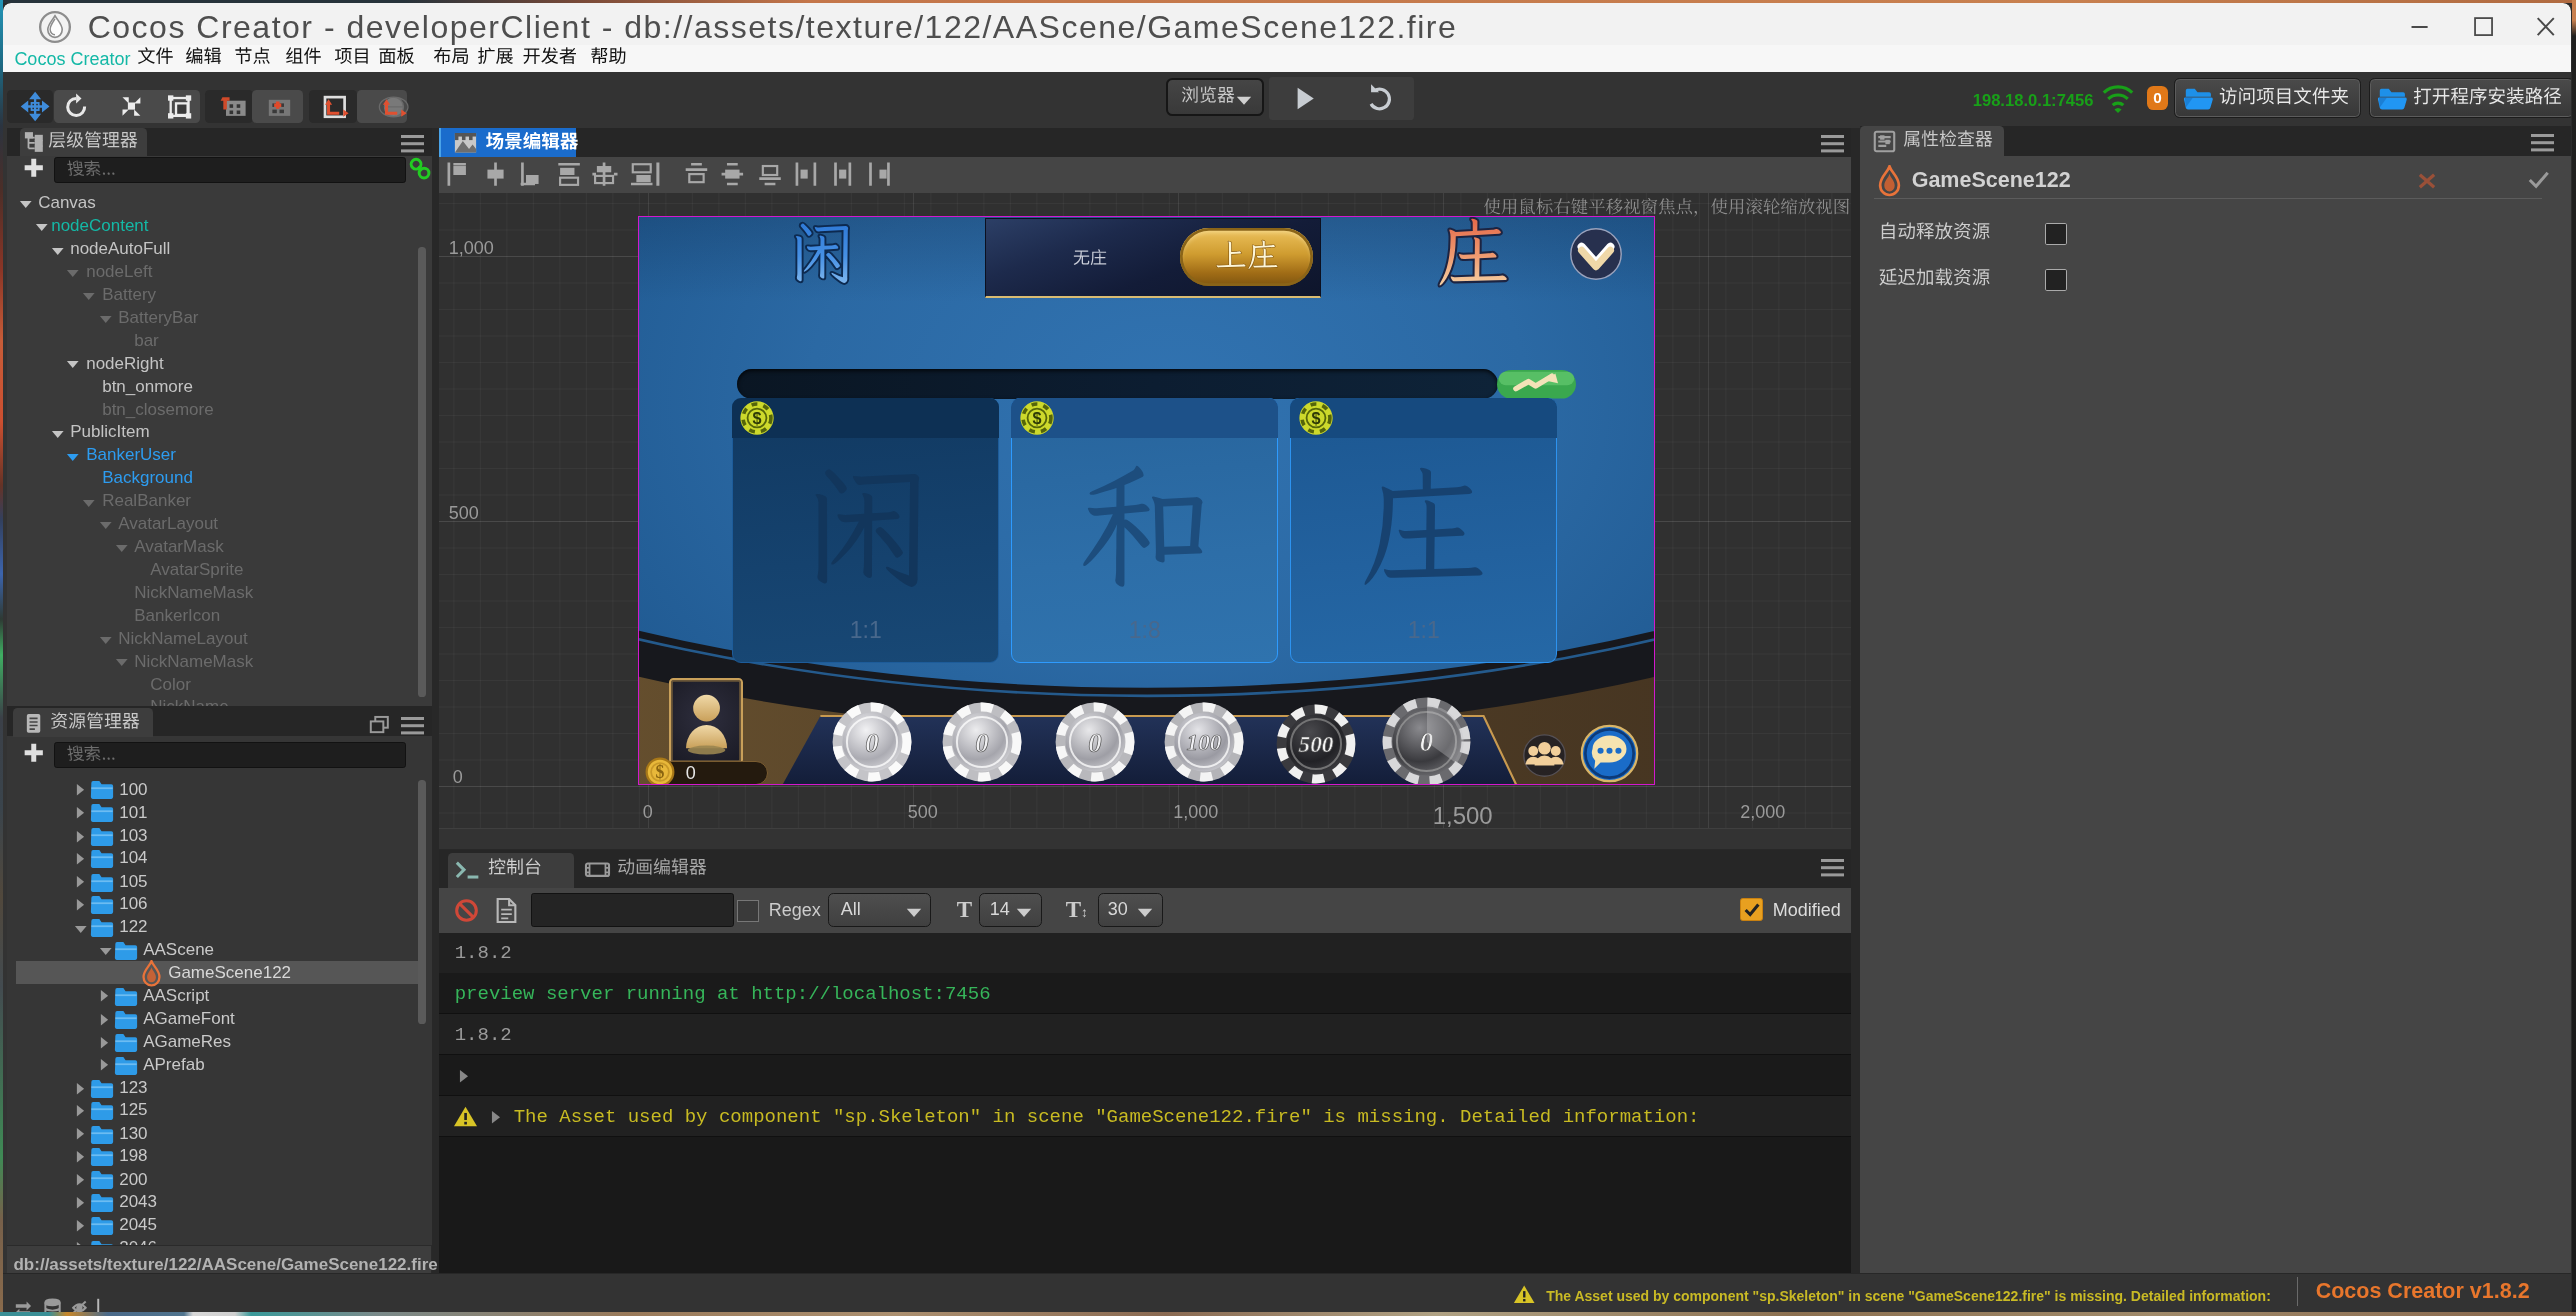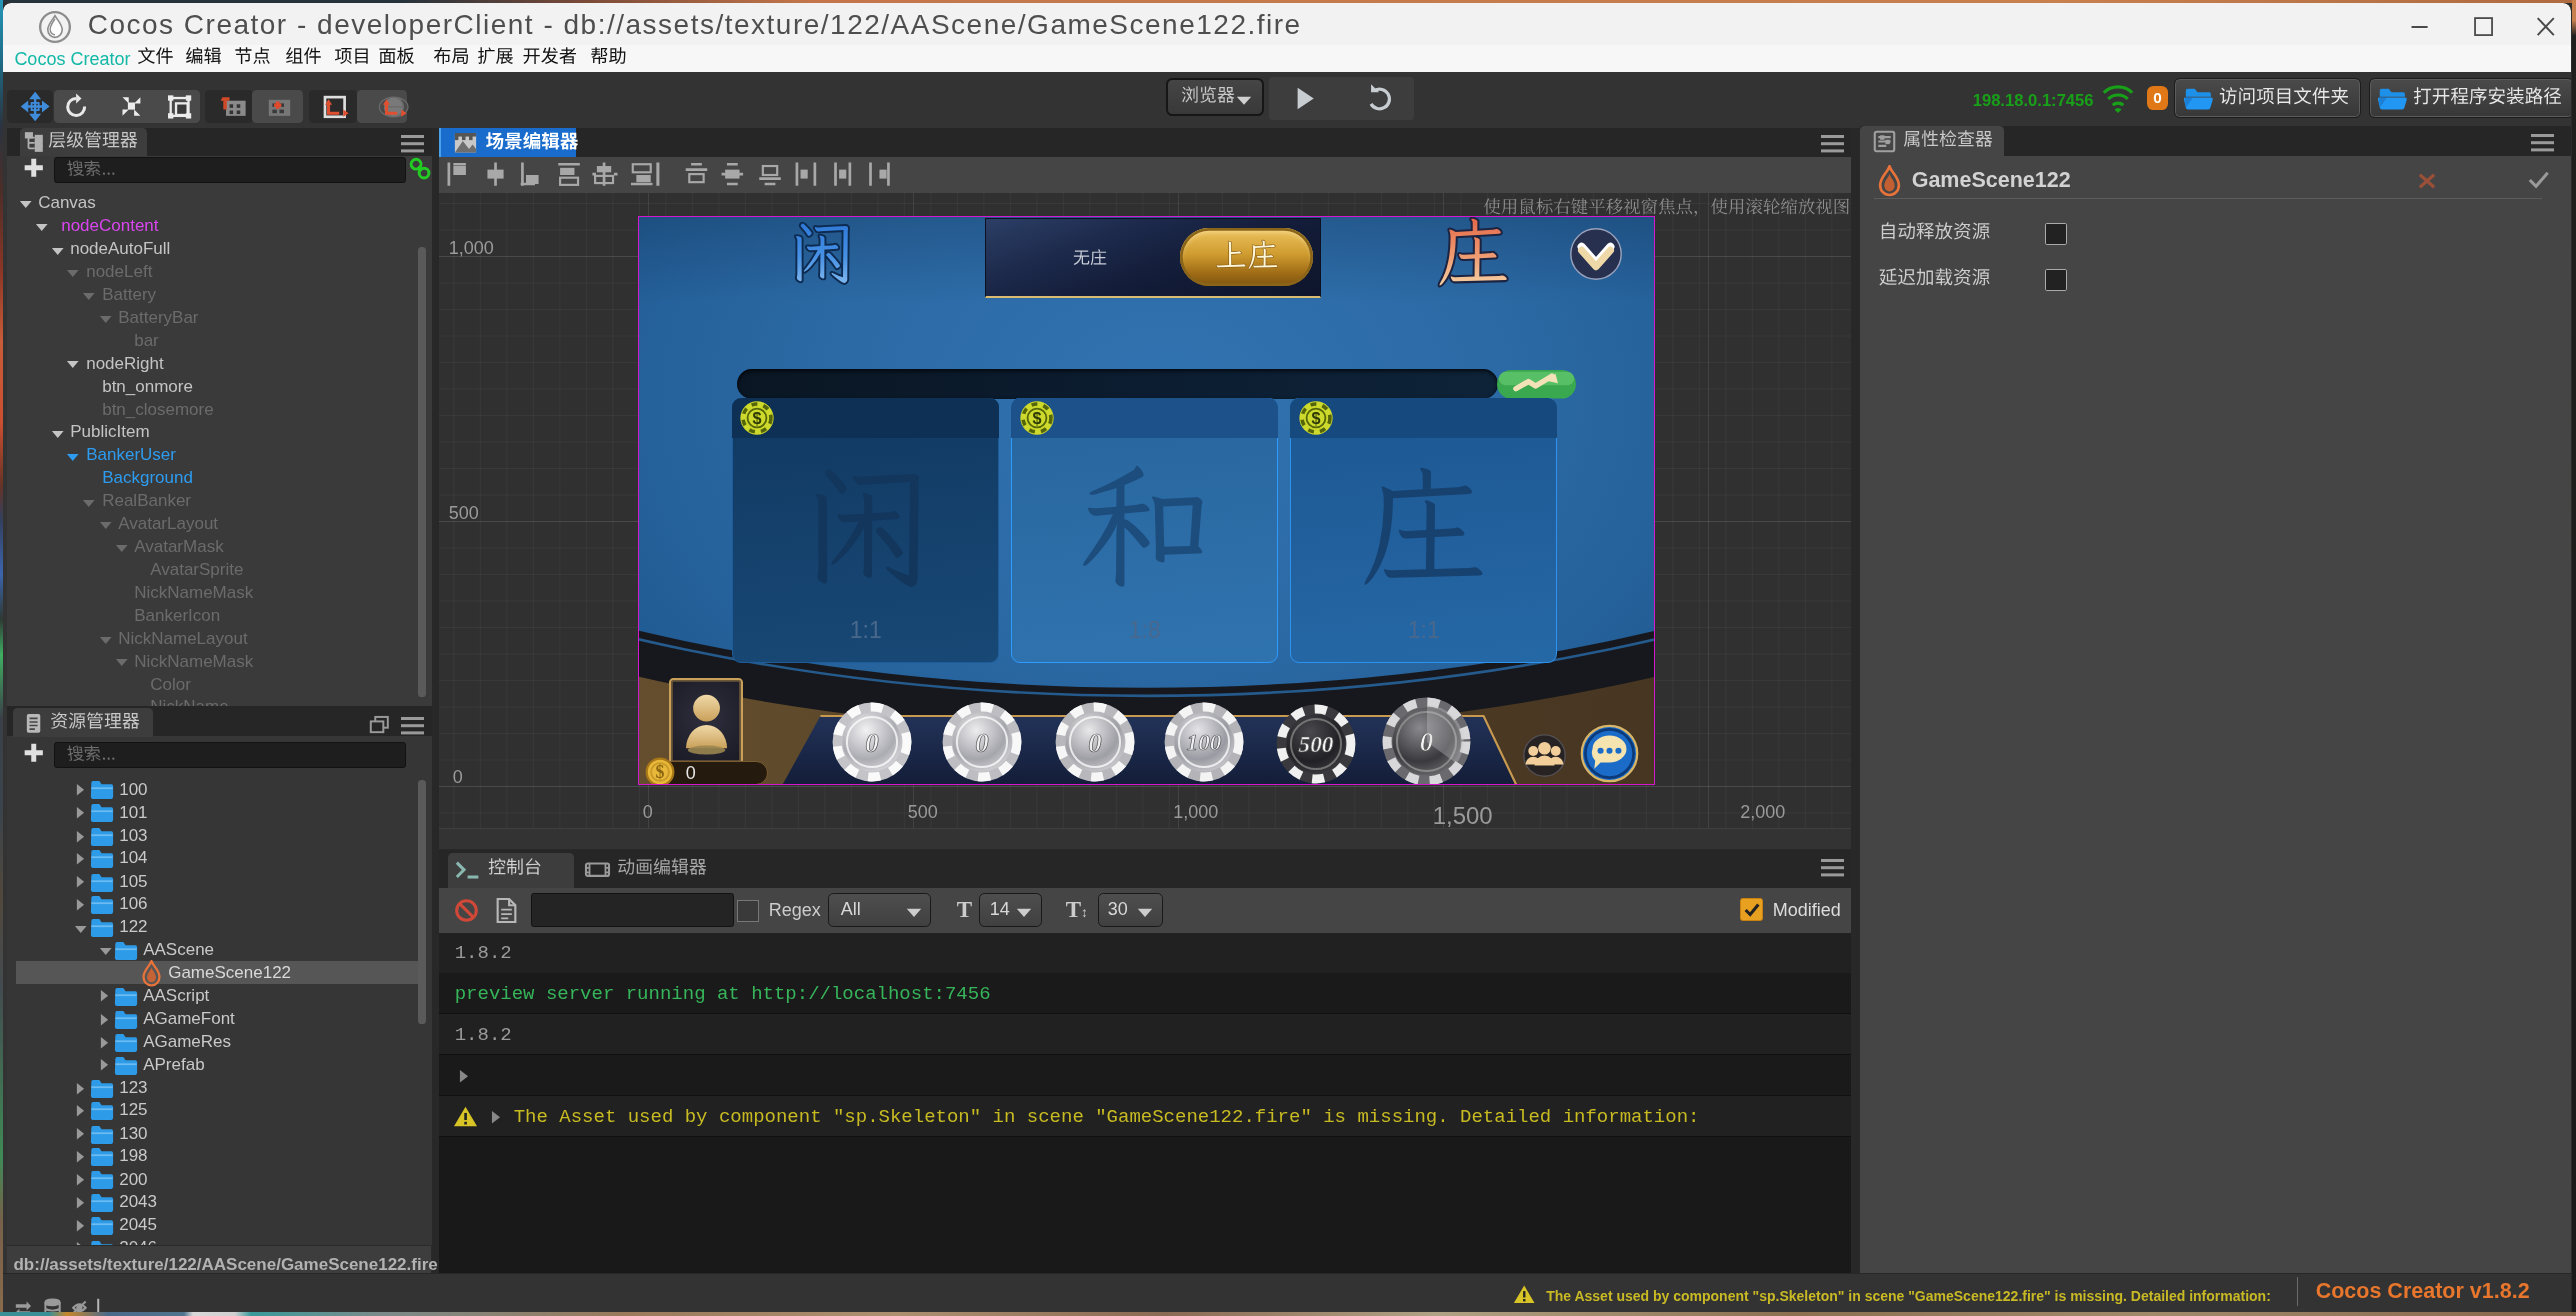--- a/index.html
+++ b/index.html
@@ -16,21 +16,21 @@
 <div class="a" style="left:0;top:0;width:2.7px;height:1316px;background:linear-gradient(180deg,#2596b8 0,#1d6a84 63px,#2b3440 126px,#4a2e28 188px,#8a3526 269px,#c75c38 341px,#cc4f30 422px,#663326 485px,#32405e 520px,#3c64ad 574px,#2e3a34 619px,#3fae62 655px,#3b4048 718px,#3a444c 808px,#51483c 897px,#434b50 987px,#3f8a55 1157px,#77604a 1220px,#8a6b4c 1316px)"></div>
 <div class="a" style="left:2572px;top:0;width:4.5px;height:1316px;background:linear-gradient(180deg,#c8804f 0,#c8804f 20px,#20201f 36px,#191919 1316px)"></div>
 <div class="a" style="left:0;top:1312px;width:2576px;height:4.5px;background:linear-gradient(90deg,#3a8f96 0,#3a8f96 49px,#c8872a 67px,#4a6a8a 108px,#50748e 184px,#d8d8d8 193px,#cfcfcf 235px,#3a9a9a 251px,#7a8a8a 377px,#9a7a5a 628px,#ac9070 897px,#8a6a52 1166px,#b0a284 1436px,#8c7050 1794px,#a08a6a 2153px,#86644a 2576px)"></div>
 <div id="win">
     <div class="a" style="left:0;top:0;width:2568px;height:42px;background:#f2f2f2;border-radius:8px 8px 0 0"></div>
     <svg class="a" style="left:34px;top:6.3px" width="36" height="36" viewBox="0 0 40 40">
 <circle cx="20" cy="20" r="16.5" fill="none" stroke="#8d8d8d" stroke-width="2.6"></circle>
 <path d="M20 7.5 C24 14 28 17.5 28 23 a8 8.5 0 0 1-16 0 C12 17.5 16 14 20 7.5 Z" fill="#fdfdfd" stroke="#8d8d8d" stroke-width="1.8"></path>
 <path d="M20 11 C17 15.5 14.6 18.5 14.6 22.6 a5.4 6 0 0 0 5.4 6" fill="none" stroke="#8d8d8d" stroke-width="1.6"></path>
 </svg>
-    <div class="a" style="left:85px;top:6.3px;font-size:28px;color:#4e4e4e;letter-spacing:1.5px">Cocos Creator - developerClient - db://assets/texture/122/AAScene/GameScene122.fire</div>
+    <div class="a" style="left:85px;top:6.3px;font-size:32px;color:#4e4e4e;letter-spacing:1.5px">Cocos Creator - developerClient - db://assets/texture/122/AAScene/GameScene122.fire</div>
     <svg class="a" style="left:2396px;top:7.2px" width="170" height="30.5" viewBox="0 0 190 34">
 <line x1="14" y1="19" x2="32" y2="19" stroke="#4a4a4a" stroke-width="2.2"></line>
 <rect x="85" y="9" width="19" height="19" fill="none" stroke="#4a4a4a" stroke-width="2"></rect>
 <path d="M155 9 L173 28 M173 9 L155 28" stroke="#4a4a4a" stroke-width="2.2"></path>
 </svg>
     <div class="a" style="left:0;top:42px;width:2568px;height:27px;background:#f7f7f7"></div>
     <div class="a" style="left:11.7px;top:46px;font-size:18px;color:#14b8a6;font-weight:500">Cocos Creator</div>
     <div class="a" style="left:134px;top:45px;">
       <svg width="37" height="23" viewBox="0 0 41 26" style="overflow:visible">
         <g fill="#141414" transform="translate(0,16.4) scale(0.020500,-0.020500)">
@@ -298,21 +298,21 @@
       </g>
     </svg>
     <div class="a" style="left:4.5px;top:187px;width:425px;height:516px;overflow:hidden">
       <svg class="a" style="left:11.7px;top:10.8px" width="13.5" height="9" viewBox="0 0 15 10">
         <path d="M1 1 h13 l-6.5 8 Z" fill="#c4c4c4"></path>
       </svg>
       <div class="treerow" style="left:31px;top:3.1px;color:#c4c4c4">Canvas</div>
       <svg class="a" style="left:28px;top:33px" width="13.5" height="9" viewBox="0 0 15 10">
         <path d="M1 1 h13 l-6.5 8 Z" fill="#c4c4c4"></path>
       </svg>
-      <div class="treerow" style="left:54px;top:26px;color:#d946ef">nodeContent</div>
+      <div class="treerow" style="left:44px;top:26px;color:#14b8a6">nodeContent</div>
       <svg class="a" style="left:44px;top:57px" width="13.5" height="9" viewBox="0 0 15 10">
         <path d="M1 1 h13 l-6.5 8 Z" fill="#c4c4c4"></path>
       </svg>
       <div class="treerow" style="left:63px;top:49px;color:#c4c4c4">nodeAutoFull</div>
       <svg class="a" style="left:59px;top:79px" width="13.5" height="9" viewBox="0 0 15 10">
         <path d="M1 1 h13 l-6.5 8 Z" fill="#6b6b6b"></path>
       </svg>
       <div class="treerow" style="left:79px;top:72px;color:#6b6b6b">nodeLeft</div>
       <svg class="a" style="left:75px;top:102px" width="13.5" height="9" viewBox="0 0 15 10">
         <path d="M1 1 h13 l-6.5 8 Z" fill="#6b6b6b"></path>

